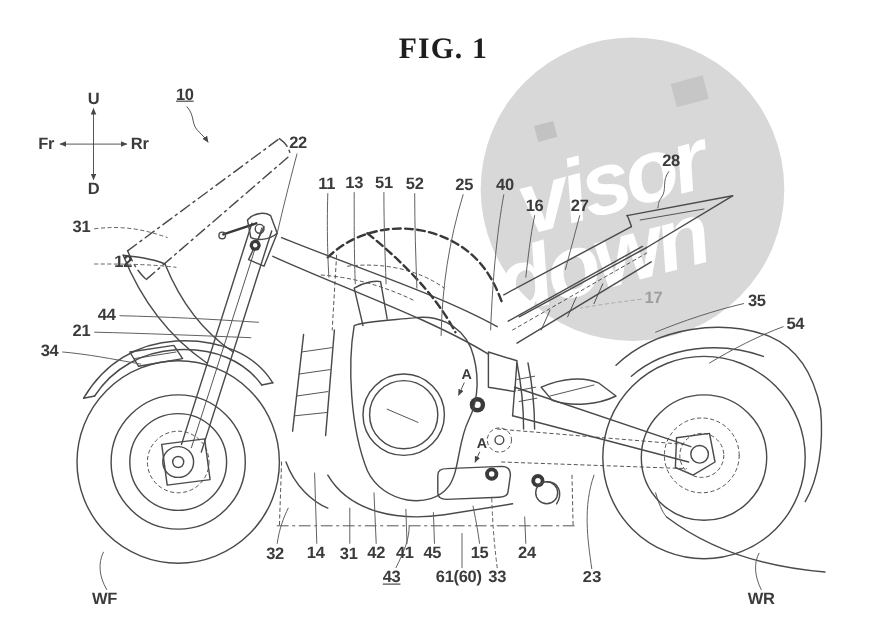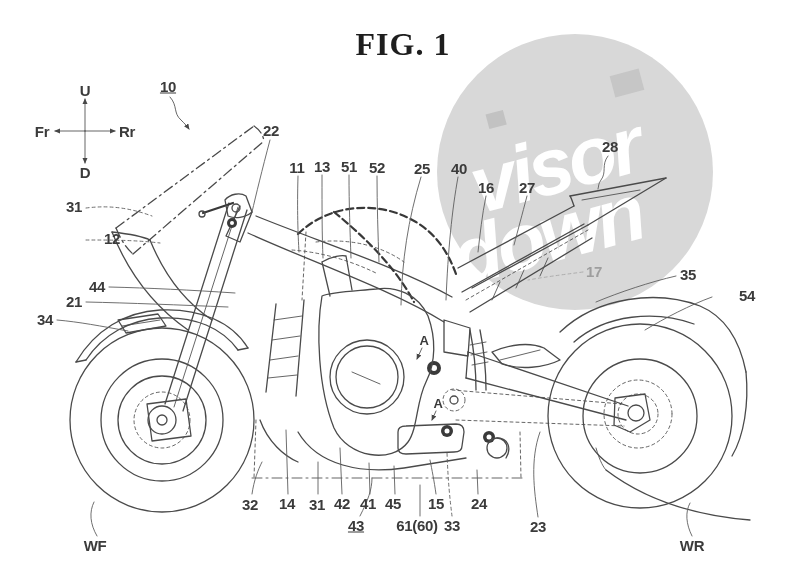--- a/index.html
+++ b/index.html
@@ -3,21 +3,21 @@
 <meta charset="utf-8">
 <style>
   :root{
     --line:#4a4a4a; --label:#3b3b3b; --muted:#9e9e9e; --bg:#ffffff; --wm:#d8d8d8;
   }
   html,body{margin:0;padding:0;background:var(--bg);}
   .stage{position:relative;width:800px;height:564px;background:var(--bg);overflow:hidden;
          font-family:"Liberation Sans",sans-serif;}
   .stage svg{position:absolute;left:0;top:0;}
   .fig-title{position:absolute;left:403px;top:44px;transform:translate(-50%,-50%);
-    font-family:"Liberation Serif",serif;font-weight:bold;font-size:32px;color:#1e1e1e;
+    font-family:"Liberation Serif",serif;font-weight:bold;font-size:27px;color:#1e1e1e;
     letter-spacing:1px;}
   .ref{position:absolute;transform:translate(-50%,-50%);font-weight:bold;font-size:15px;
     color:var(--label);white-space:nowrap;letter-spacing:-0.3px;}
   .ref.muted{color:var(--muted);}
   .ref.small{font-size:13px;}
   .ref.underline{text-decoration:underline;}
   
   .ln{fill:none;stroke:var(--line);stroke-width:1.3;stroke-linecap:round;stroke-linejoin:round;}
   .thin{stroke-width:0.85;}
   .thick{stroke-width:2.2;stroke:#383838;}
@@ -261,32 +261,32 @@
       <div class="ref" style="left: 486px; top: 187px;">16</div>
       <div class="ref" style="left: 527px; top: 187px;">27</div>
       <div class="ref" style="left: 610px; top: 146px;">28</div>
       <div class="ref" style="left: 74px; top: 206px;">31</div>
       <div class="ref" style="left: 74px; top: 238px; margin-left: 38px;">12</div>
       <div class="ref" style="left: 97px; top: 286px;">44</div>
       <div class="ref" style="left: 74px; top: 301px;">21</div>
       <div class="ref" style="left: 45px; top: 319px;">34</div>
       <div class="ref muted" style="left: 594px; top: 271px;">17</div>
       <div class="ref" style="left: 688px; top: 274px;">35</div>
-      <div class="ref" style="left: 723px; top: 295px; margin-left: 24px;">54</div>
+      <div class="ref" style="left: 723px; top: 295px;">54</div>
       <div class="ref" style="left: 250px; top: 504px;">32</div>
       <div class="ref" style="left: 287px; top: 503px;">14</div>
       <div class="ref" style="left: 317px; top: 504px;">31</div>
       <div class="ref" style="left: 342px; top: 503px;">42</div>
       <div class="ref" style="left: 368px; top: 503px;">41</div>
       <div class="ref" style="left: 393px; top: 503px;">45</div>
       <div class="ref" style="left: 436px; top: 503px;">15</div>
       <div class="ref" style="left: 479px; top: 503px;">24</div>
       <div class="ref" style="left: 356px; top: 525px; text-decoration: underline;">43</div>
       <div class="ref" style="left: 417px; top: 525px;">61(60)</div>
       <div class="ref" style="left: 452px; top: 525px;">33</div>
-      <div class="ref" style="left: 538px; top: 526px;">23</div>
+      <div class="ref" style="left: 538px; top: 526px; font-family: Liberation Mono, monospace;">23</div>
       <div class="ref" style="left: 95px; top: 545px;">WF</div>
       <div class="ref" style="left: 692px; top: 545px;">WR</div>
       <div class="ref small" style="left: 424px; top: 340px;">A</div>
       <div class="ref small" style="left: 438px; top: 403px;">A</div>
     </div>
 
 </div>
 
 </body></html>

